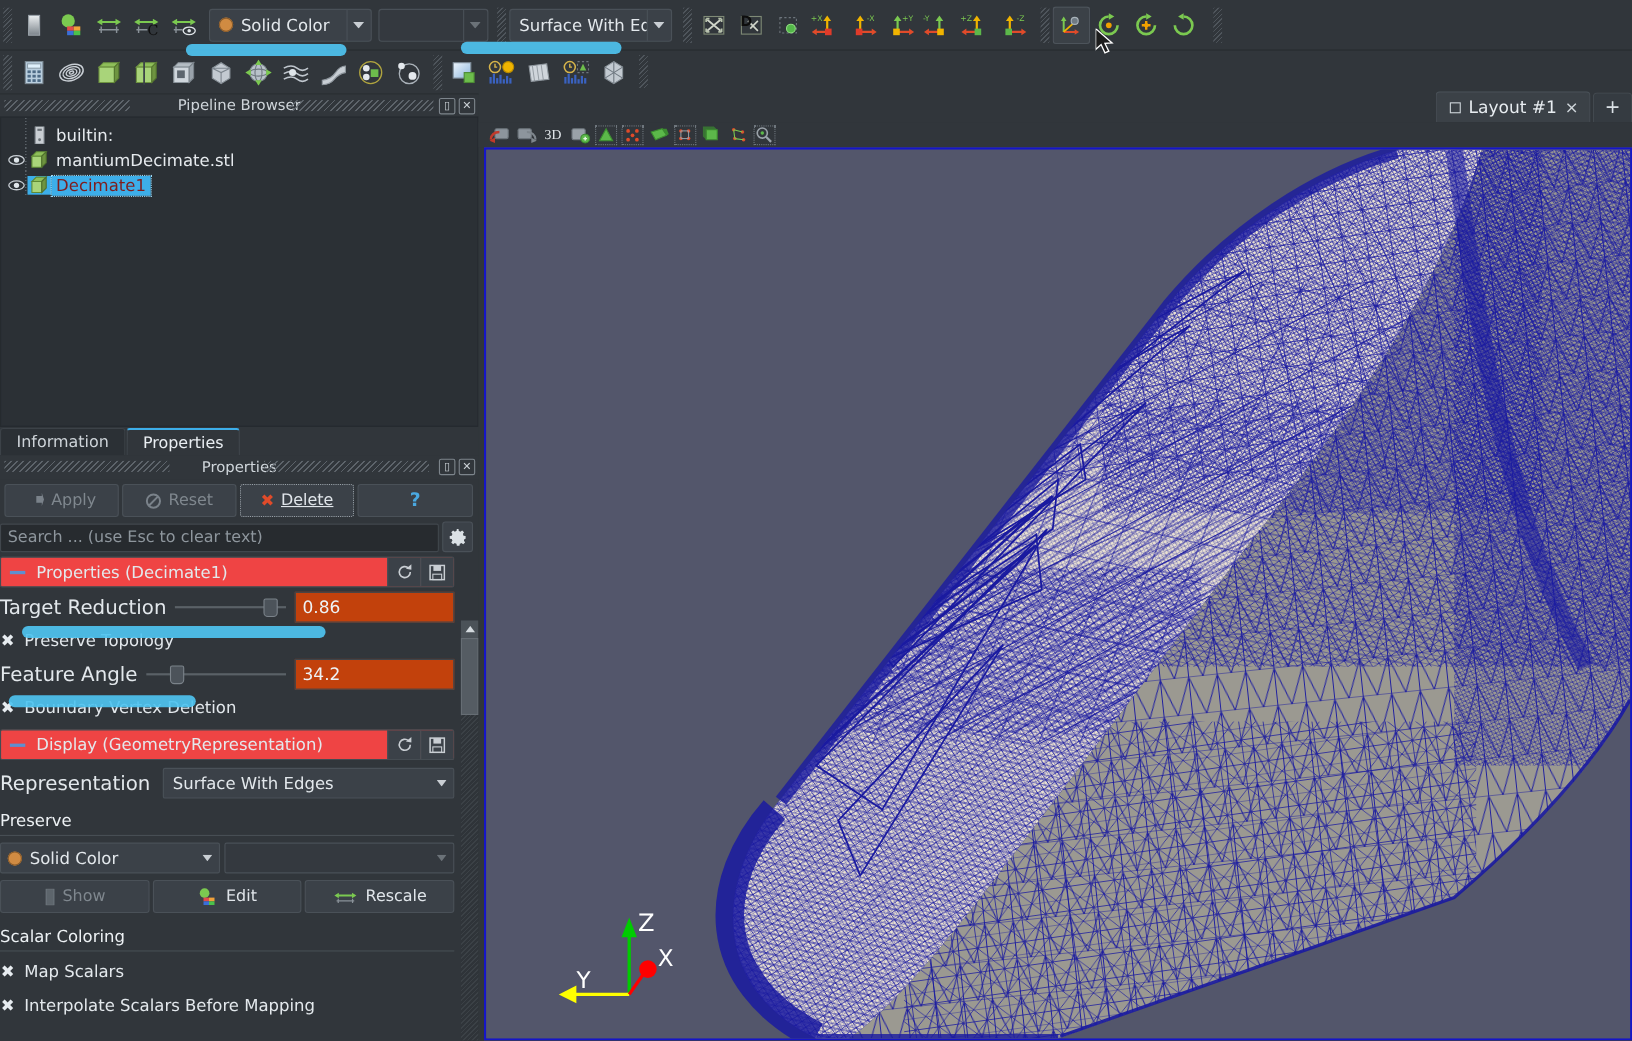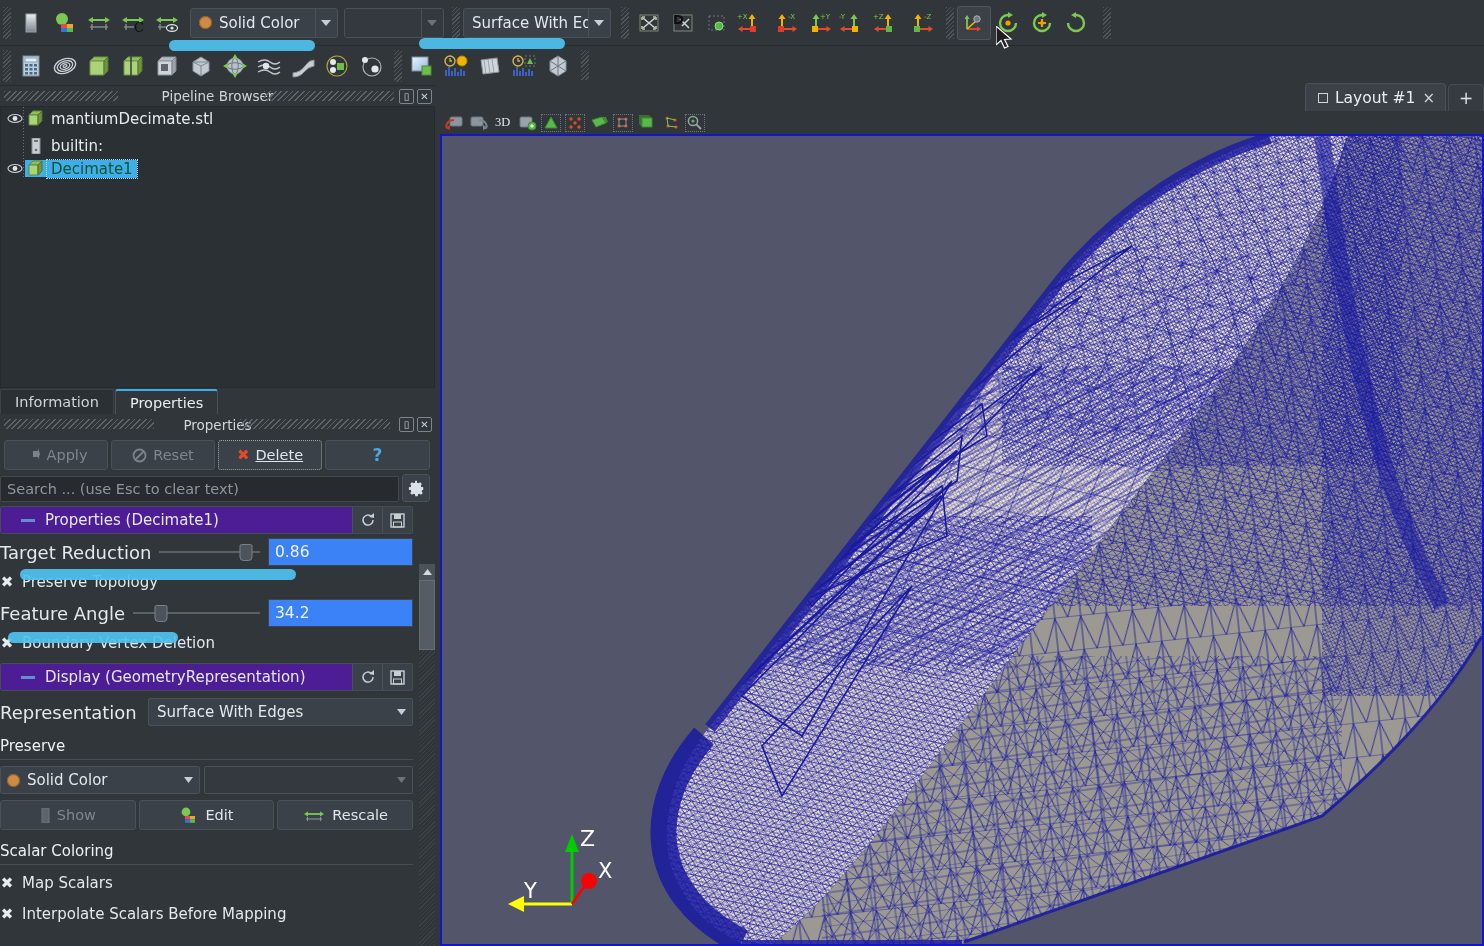--- a/index.html
+++ b/index.html
@@ -82,21 +82,21 @@
     background: #2b3035; border: 1px solid #20242880; overflow: hidden;
   }
   .pipe-item {
     display: flex; align-items: center; height: 23px; padding-left: 4px; position: relative;
     font-size: 15px; color: #e6eaee;
   }
   .pipe-eye { width: 20px; flex: 0 0 auto; display: flex; align-items: center; justify-content: center; }
   .pipe-icon { width: 22px; flex: 0 0 auto; display: flex; align-items: center; justify-content: center; }
   .pipe-label { padding: 0 4px; white-space: nowrap; }
   .pipe-item.selected .pipe-label {
-    background: #3daee9; color: #14532d; outline: 1px dotted #9fd9f5; outline-offset: 0px;
+    background: #3daee9; color: #7f1d1d; outline: 1px dotted #9fd9f5; outline-offset: 0px;
   }
   .pipe-item.selected .pipe-icon { background: #3daee9; }
   .tree-line { position: absolute; left: 22px; top: 0; width: 1px; height: 100%;
     background: repeating-linear-gradient(to bottom,#6d757c 0 1px,transparent 1px 3px); }
 
   
   .info-tabs { position: absolute; left: 0; top: 302px; width: 435px; height: 26px;
     display: flex; align-items: flex-end; border-bottom: 1px solid #4b5golfs; }
   .itab {
     height: 25px; padding: 0 14px; display: flex; align-items: center;
@@ -120,38 +120,38 @@
   .search-row { display: flex; padding: 0 5px 0 0; align-items: flex-end; gap: 3px; }
   .search-input {
     flex: 1; height: 26px; background: #272b2f; border: 1px solid #41474d; border-radius: 2px;
     display: flex; align-items: center; padding: 0 6px; color: #8e969d; font-size: 14.5px;
   }
   .gear-btn { width: 28px; height: 28px; background: #3b4148; border: 1px solid #4a5158;
     border-radius: 3px; display: flex; align-items: center; justify-content: center; }
 
   .section-header {
     display: flex; align-items: center; height: 28px; margin: 4px 0 0 0;
-    background: #4c1d95; border: 1px solid #454c52; border-radius: 2px;
-    padding-left: 20px; font-size: 15px; color: #e3e8ec;
+    background: #ef4444; border: 1px solid #454c52; border-radius: 2px;
+    padding-left: 8px; font-size: 15px; color: #e3e8ec;
   }
   .sh-minus { width: 14px; height: 3px; background: #5f8fd0; margin-right: 10px; flex: 0 0 auto; }
   .sh-actions { margin-left: auto; display: flex; }
   .sh-act { width: 30px; height: 26px; background: #3b4148; border-left: 1px solid #4a5158;
     display: flex; align-items: center; justify-content: center; }
 
   .prop-row { display: flex; align-items: center; height: 30px; margin-top: 3px; position: relative; }
   .prop-label { font-size: 18px; color: #e3e8ec; white-space: nowrap; }
   .slider { flex: 1; height: 30px; position: relative; margin: 0 8px; }
   .slider .track { position: absolute; left: 0; right: 0; top: 14px; height: 2px; background: #5a6167; }
   .slider .handle {
     position: absolute; top: 7px; width: 13px; height: 17px; background: #4c535a;
     border: 1px solid #7b838a; border-radius: 2px 2px 4px 4px; transform: translateX(-50%);
   }
   .num-field {
-    width: 145px; height: 28px; background: #3b82f6; border: 1px solid #3f454b;
+    width: 145px; height: 28px; background: #c2410c; border: 1px solid #3f454b;
     display: flex; align-items: center; padding-left: 6px; font-size: 15.5px; color: #eef2f5;
     flex: 0 0 auto;
   }
   .check-row { display: flex; align-items: center; height: 26px; gap: 8px; margin-top: 2px; }
   .xmark { width: 14px; text-align: center; color: #e7ecf0; font-size: 15px; font-weight: bold; }
   .check-label { font-size: 15px; color: #e3e8ec; }
 
   .lbl-combo-row { display: flex; align-items: center; height: 30px; margin-top: 6px; gap: 0; }
   .combo {
     height: 28px; background: #3b4148; border: 1px solid #4a5158; border-radius: 2px;
@@ -604,48 +604,48 @@
       <span>Pipeline Browser</span>
       <div class="grip" style="left:264px; width:130px;"></div>
       <div class="dock-btns">
         <div class="dock-btn">▯</div>
         <div class="dock-btn">✕</div>
       </div>
     </div>
 
     <div class="pipeline">
       <div class="tree-line" style="height:72px;"></div>
+
+      <div class="pipe-item" style="margin-top:4px;">
+        <span class="pipe-eye"></span>
+        <span class="pipe-icon">
+          <svg width="12" height="16">
+              <rect x="2" y="0" width="8" height="16" fill="#c9ced3" stroke="#888f96"></rect>
+            <rect x="4" y="2" width="4" height="2" fill="#6a7177"></rect>
+              <circle cx="6" cy="12" r="1.3" fill="#6a7177"></circle>
+            </svg>
+        </span>
+        <span class="pipe-label">builtin:</span>
+      </div>
 
       <div class="pipe-item">
         <span class="pipe-eye">
           <svg width="16" height="11">
               <ellipse cx="8" cy="5.5" rx="7" ry="4" fill="none" stroke="#c5cbd1" stroke-width="1.2"></ellipse>
             <circle cx="8" cy="5.5" r="2.4" fill="#dfe5ea"></circle>
             </svg>
         </span>
         <span class="pipe-icon">
           <svg width="18" height="17">
             <polygon points="2,5 11,5 15,1 6,1" fill="#8fbf5a" stroke="#5f8a36"></polygon>
             <polygon points="2,5 11,5 11,15 2,15" fill="#a9d47a" stroke="#5f8a36"></polygon>
             <polygon points="11,5 15,1 15,11 11,15" fill="#6e9440" stroke="#4e6f2c"></polygon>
           </svg>
         </span>
         <span class="pipe-label">mantiumDecimate.stl</span>
-      </div>
-
-      <div class="pipe-item" style="margin-top:4px;">
-        <span class="pipe-eye"></span>
-        <span class="pipe-icon">
-          <svg width="12" height="16">
-              <rect x="2" y="0" width="8" height="16" fill="#c9ced3" stroke="#888f96"></rect>
-            <rect x="4" y="2" width="4" height="2" fill="#6a7177"></rect>
-              <circle cx="6" cy="12" r="1.3" fill="#6a7177"></circle>
-            </svg>
-        </span>
-        <span class="pipe-label">builtin:</span>
       </div>
 
       <div class="pipe-item selected">
         <span class="pipe-eye">
           <svg width="16" height="11">
               <ellipse cx="8" cy="5.5" rx="7" ry="4" fill="none" stroke="#c5cbd1" stroke-width="1.2"></ellipse>
             <circle cx="8" cy="5.5" r="2.4" fill="#dfe5ea"></circle>
             </svg>
         </span>
         <span class="pipe-icon">

